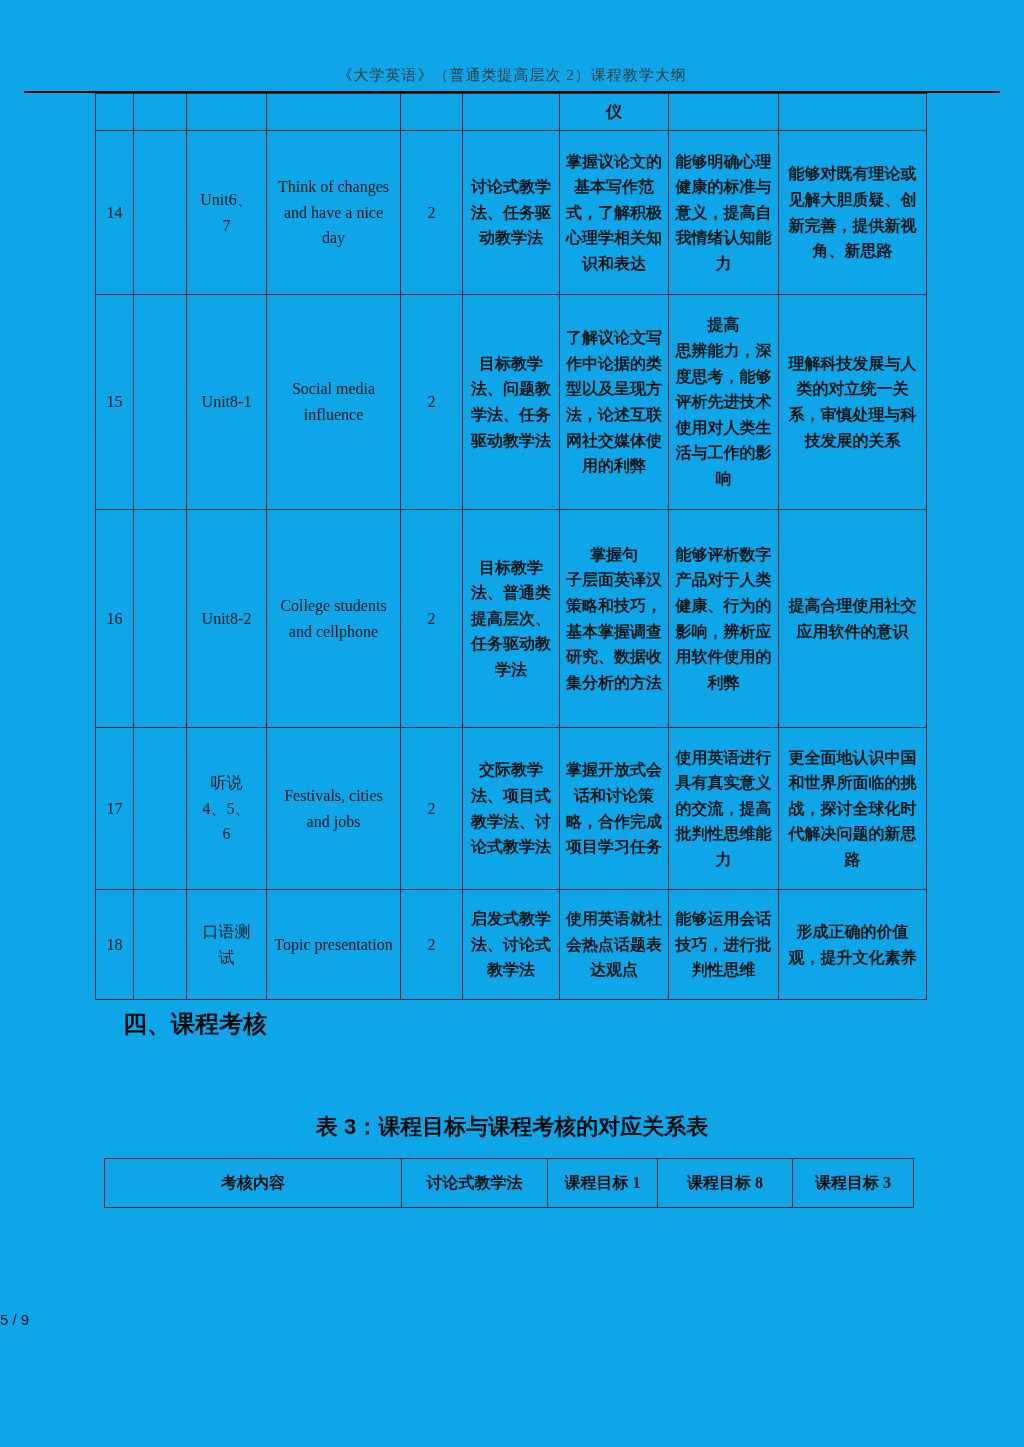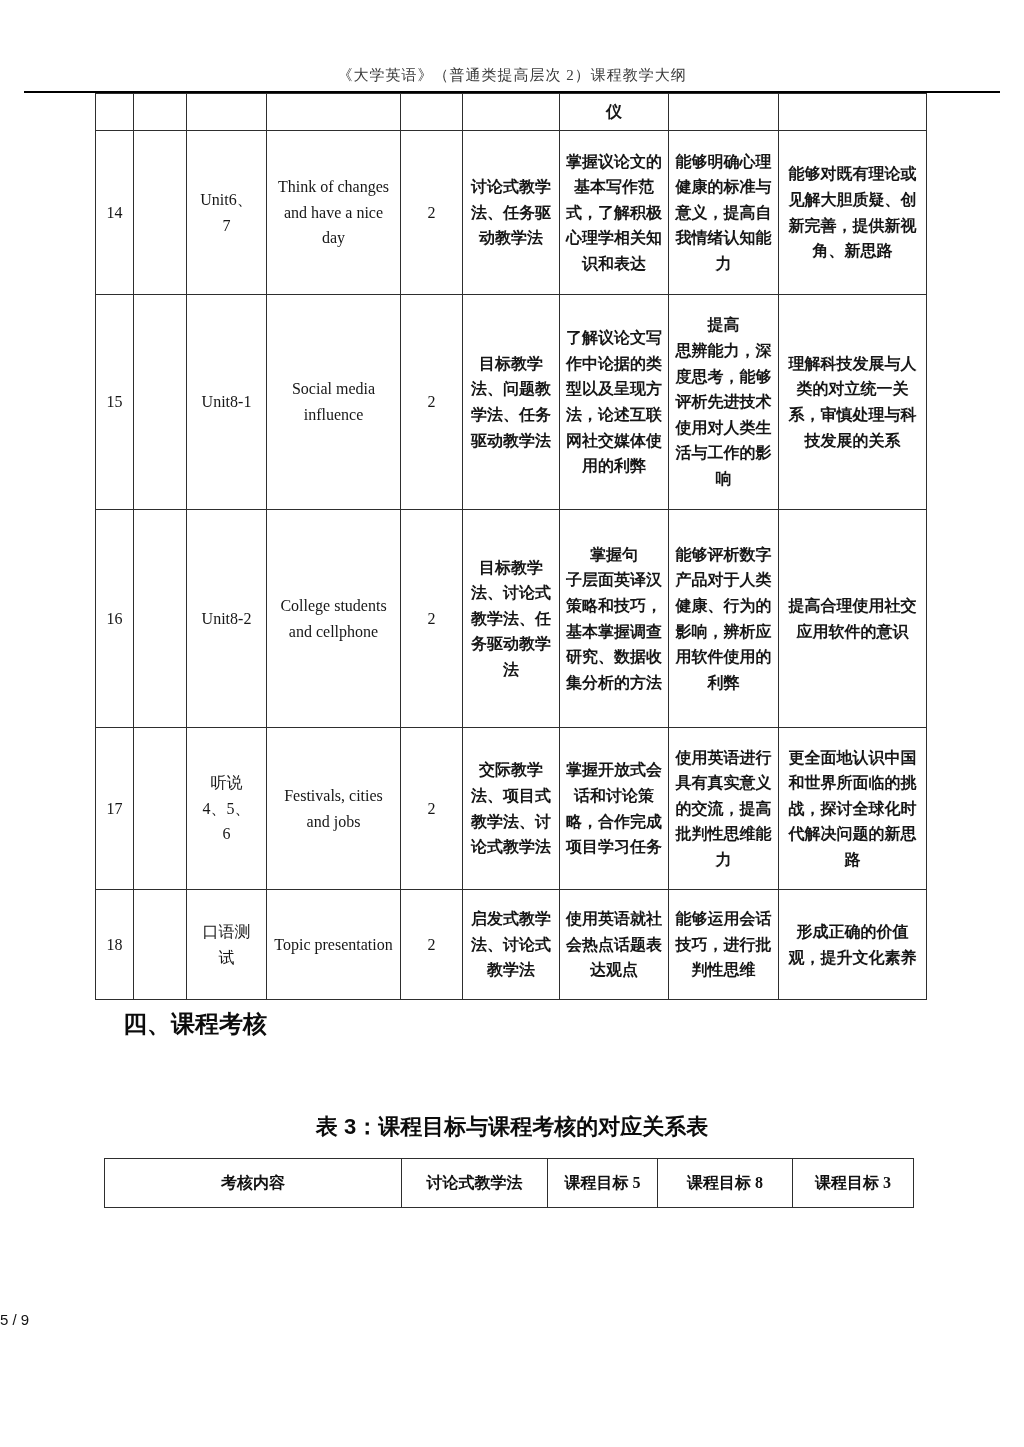--- a/index.html
+++ b/index.html
@@ -1,17 +1,17 @@
 <!DOCTYPE html>
 <html><head>
 <meta charset="utf-8">
 <style>
   html,body{margin:0;padding:0;background:#e9e9e9;}
   .page{
-    position:relative;width:1024px;height:1447px;background:#ffffff;
+    position:relative;width:1024px;height:1447px;background:#0ea5e9;
     margin:0 auto;overflow:hidden;
     font-family:"Liberation Serif",serif;color:#161616;
   }
   *{box-sizing:border-box;}
 
   .doc-header{
     position:absolute;top:66px;left:0;width:1024px;
     text-align:center;font-size:15px;color:#3a3a3a;letter-spacing:1px;
   }
   .header-rule{
@@ -127,21 +127,21 @@
 思辨能力，深度思考，能够评析先进技术使用对人类生活与工作的影响</td>
         <td class="b">理解科技发展与人类的对立统一关系，审慎处理与科技发展的关系</td>
       </tr>
 
       <tr class="r-16">
         <td>16</td>
         <td></td>
         <td>Unit8-2</td>
         <td>College students and cellphone</td>
         <td>2</td>
-        <td class="b">目标教学法、讨论式教学法、任务驱动教学法</td>
+        <td class="b">目标教学法、普通类提高层次、任务驱动教学法</td>
         <td class="b">掌握句
 子层面英译汉策略和技巧，基本掌握调查研究、数据收集分析的方法</td>
         <td class="b">能够评析数字产品对于人类健康、行为的影响，辨析应用软件使用的利弊</td>
         <td class="b">提高合理使用社交应用软件的意识</td>
       </tr>
 
       <tr class="r-17">
         <td>17</td>
         <td></td>
         <td>听说
@@ -178,21 +178,21 @@
       <col style="width:297px">
         <col style="width:146px">
         <col style="width:110px">
       <col style="width:135px">
         <col style="width:121px">
     </colgroup>
     <tbody>
       <tr>
         <th>考核内容</th>
         <th>讨论式教学法</th>
-        <th>课程目标 5</th>
+        <th>课程目标 1</th>
         <th>课程目标 8</th>
         <th>课程目标 3</th>
       </tr>
     </tbody>
   </table>
 
   <div class="page-footer">5 / 9</div>
 
 </div>
 

